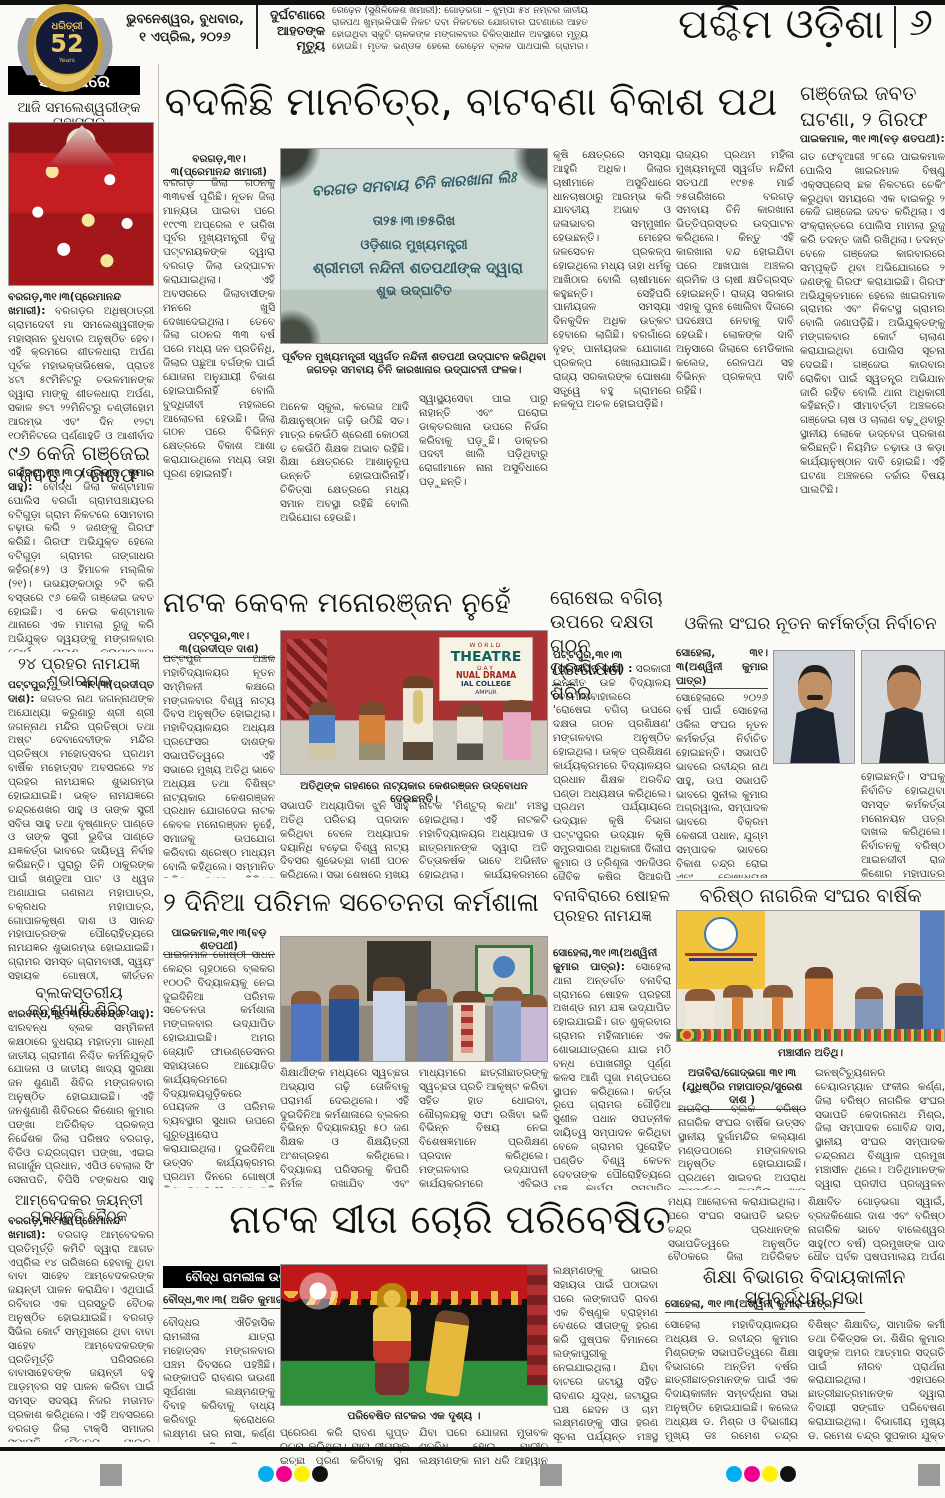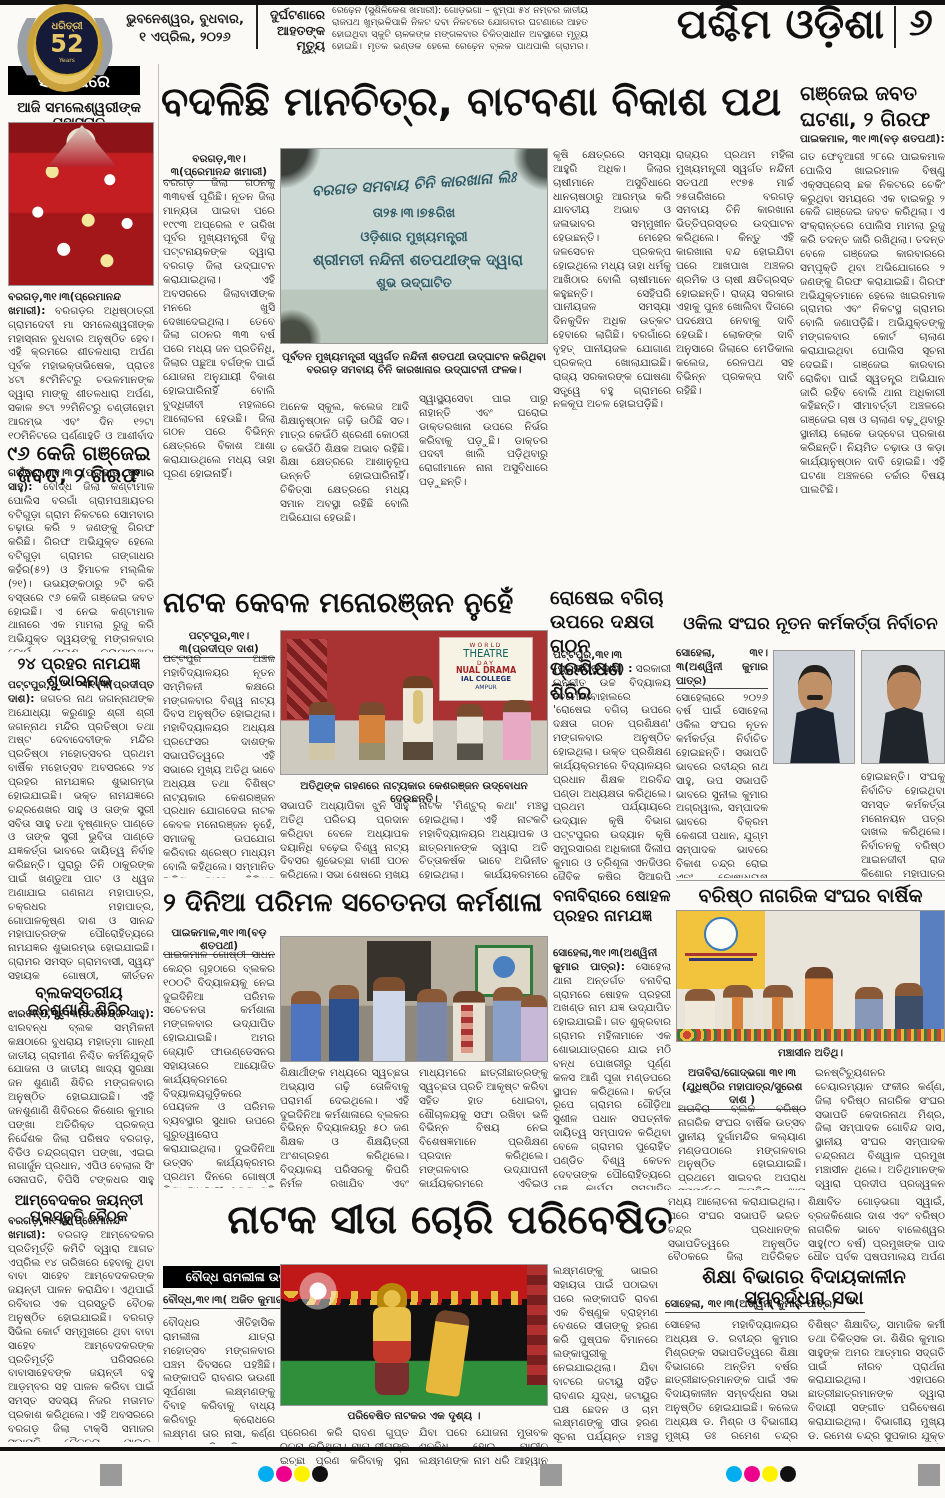--- a/index.html
+++ b/index.html
@@ -1,21 +1,21 @@
 <!DOCTYPE html>
 <html><head>
 <meta charset="utf-8">
 <style>
   html,body{margin:0;padding:0;background:#e9e7e2;}
   .page{position:relative;width:945px;height:1498px;background:#fbfaf6;font-family:"DejaVu Sans",sans-serif;color:#1a1a1a;overflow:hidden;}
   .abs{position:absolute;}
   .c{font-size:10.5px;line-height:1.32;text-align:justify;overflow:hidden;}
   .by{font-weight:bold;font-size:10.5px;}
   .byc{font-weight:bold;font-size:10.5px;text-align:center;border-bottom:1px solid #444;padding-bottom:2px;}
-  .hd{font-weight:bold;color:#111;line-height:1.08;}
+  .hd{font-weight:normal;color:#111;line-height:1.08;}
   .cap{font-weight:bold;font-size:10.5px;text-align:center;line-height:1.25;}
   .vr{width:1.5px;background:#222;}
   .blackbox{background:#000;color:#fff;display:flex;align-items:center;justify-content:center;}
   .photo{overflow:hidden;border:1px solid #999;box-sizing:border-box;}
   .fig{position:absolute;}
   .dots4{display:flex;gap:2px;}
   .dots4 span{width:16px;height:16px;border-radius:50%;display:block;}
   .gsq{width:22px;height:22px;background:#9a9a9a;}
 </style>
 </head>
@@ -105,47 +105,47 @@
 
   <div class="abs byc" style="left:163px;top:152px;width:112px;">ବରଗଡ଼,୩୧।୩(ପ୍ରେମାନନ୍ଦ ଖମାରୀ)</div>
   <div class="abs c" style="left:163px;top:176px;width:112px;height:406px;">ବରଗଡ଼ ଜିଲା ଗଠନକୁ ୩୩ବର୍ଷ ପୂରିଛି। ନୂତନ ଜିଲା ମାନ୍ୟତା ପାଇବା ପରେ ୧୯୯୩ ଅପ୍ରେଲ ୧ ତାରିଖ ପୂର୍ବର ମୁଖ୍ୟମନ୍ତ୍ରୀ ବିଜୁ ପଟ୍ଟନାୟକଙ୍କ ଦ୍ୱାରା ବରଗଡ଼ ଜିଲା ଉଦ୍‌ଘାଟନ କରାଯାଇଥିଲା। ଏହି ଅବସରରେ ଜିଲାବାସୀଙ୍କ ମନରେ ଖୁସି ଦେଖାଦେଇଥିଲା। ତେବେ ଜିଲା ଗଠନର ୩୩ ବର୍ଷ ପରେ ମଧ୍ୟ ଜନ ପ୍ରତିନିଧି, ଜିଲାର ପଛୁଆ ବର୍ଗଙ୍କ ପାଇଁ ଯୋଜନା ଅନୁଯାୟୀ ବିକାଶ ହୋଇପାରିନାହିଁ ବୋଲି ବୁଦ୍ଧିଜୀବୀ ମହଲରେ ଆଲୋଚନା ହେଉଛି। ଜିଲା ଗଠନ ପରେ ବିଭିନ୍ନ କ୍ଷେତ୍ରରେ ବିକାଶ ଆଶା କରାଯାଉଥିଲେ ମଧ୍ୟ ତାହା ପୂରଣ ହୋଇନାହିଁ।</div>
 
   <div class="abs photo" style="left:280px;top:148px;width:268px;height:196px;background:
       radial-gradient(circle at 0% 0%, #3b3f3a 0 26px, transparent 40px),
       radial-gradient(circle at 100% 4%, #47504a 0 20px, transparent 34px),
       radial-gradient(circle at 4% 98%, #4a4f45 0 18px, transparent 30px),
       linear-gradient(180deg,#ccd9d4 0 72%, #b9c7bd 73% 100%);color:#2e5a66;text-align:center;">
     <div style="margin-top:26px;font-size:15px;font-weight:bold;font-style:italic;transform:rotate(-4deg);">ବରଗଡ ସମବାୟ ଚିନି କାରଖାନା ଲିଃ</div>
-    <div style="margin-top:12px;font-size:13px;font-weight:bold;">ତା୨୫।୩।୭୫ରିଖ</div>
+    <div style="margin-top:20px;font-size:13px;font-weight:bold;">ତା୨୫।୩।୭୫ରିଖ</div>
     <div style="margin-top:8px;font-size:13px;font-weight:bold;">ଓଡ଼ିଶାର  ମୁଖ୍ୟମନ୍ତ୍ରୀ</div>
     <div style="margin-top:6px;font-size:15px;font-weight:bold;padding-left:8px;">ଶ୍ରୀମତୀ ନନ୍ଦିନୀ ଶତପଥୀଙ୍କ ଦ୍ୱାରା</div>
     <div style="margin-top:6px;font-size:13px;font-weight:bold;">ଶୁଭ ଉଦ୍‌ଘାଟିତ</div>
   </div>
-  <div class="abs cap" style="left:280px;top:350px;width:268px;">ପୂର୍ବତନ ମୁଖ୍ୟମନ୍ତ୍ରୀ ସ୍ୱର୍ଗତ ନନ୍ଦିନୀ ଶତପଥୀ ଉଦ୍‌ଘାଟନ କରିଥିବା ବରଗଡ଼ ସମବାୟ ଚିନି କାରଖାନାର ଉଦ୍‌ଘାଟନୀ ଫଳକ।</div>
+  <div class="abs cap" style="left:280px;top:350px;width:268px;">ପୂର୍ବତନ ମୁଖ୍ୟମନ୍ତ୍ରୀ ସ୍ୱର୍ଗତ ନନ୍ଦିନୀ ଶତପଥୀ ଉଦ୍‌ଘାଟନ କରିଥିବା ଜଗତର଼ ସମବାୟ ଚିନି କାରଖାନାର ଉଦ୍‌ଘାଟନୀ ଫଳକ।</div>
 
   <div class="abs c" style="left:280px;top:400px;width:129px;height:190px;">ଅନେକ ସ୍କୁଲ, କଲେଜ ଆଦି ଶିକ୍ଷାନୁଷ୍ଠାନ ଗଢ଼ି ଉଠିଛି ସତ। ମାତ୍ର କେଉଁଠି ଶ୍ରେଣୀ କୋଠରୀ ତ କେଉଁଠି ଶିକ୍ଷକ ଅଭାବ ରହିଛି। ଶିକ୍ଷା କ୍ଷେତ୍ରରେ ଆଶାନୁରୂପ ଉନ୍ନତି ହୋଇପାରିନାହିଁ। ଚିକିତ୍ସା କ୍ଷେତ୍ରରେ ମଧ୍ୟ ସମାନ ଅବସ୍ଥା ରହିଛି ବୋଲି ଅଭିଯୋଗ ହେଉଛି।</div>
   <div class="abs c" style="left:419px;top:392px;width:129px;height:190px;">ସ୍ୱାସ୍ଥ୍ୟସେବା ପାଇ ପାରୁ ନାହାନ୍ତି ଏବଂ ଘରୋଇ ଡାକ୍ତରଖାନା ଉପରେ ନିର୍ଭର କରିବାକୁ ପଡ଼ୁଛି। ଡାକ୍ତର ପଦବୀ ଖାଲି ପଡ଼ିଥିବାରୁ ରୋଗୀମାନେ ନାନା ଅସୁବିଧାରେ ପଡ଼ୁଛନ୍ତି।</div>
 
   <div class="abs c" style="left:553px;top:148px;width:118px;height:434px;">କୃଷି କ୍ଷେତ୍ରରେ ସମସ୍ୟା ଆହୁରି ଅଧିକ। ଜିଲାର ଚାଷୀମାନେ ଅସୁବିଧାରେ ଧାନଚାଷଠାରୁ ଆରମ୍ଭ କରି ଯାବତୀୟ ଅଭାବ ଓ ଜଳାଭାବର ସମ୍ମୁଖୀନ ହେଉଛନ୍ତି। ମେହେର ଜଳସେଚନ ପ୍ରକଳ୍ପ ହୋଇଥିଲେ ମଧ୍ୟ ତାହା ଧର୍ମକୁ ଆଖିଠାର ବୋଲି ଚାଷୀମାନେ କହୁଛନ୍ତି। ସେହିପରି ପାନୀୟଜଳ ସମସ୍ୟା ଦିନକୁଦିନ ଅଧିକ ଉତ୍କଟ ହେବାରେ ଲାଗିଛି। ବରଗାଁରେ ବୃହତ୍ ପାନୀୟଜଳ ଯୋଗାଣ ପ୍ରକଳ୍ପ ଖୋଲାଯାଇଛି। ରାଜ୍ୟ ସରକାରଙ୍କ ଘୋଷଣା ସତ୍ତ୍ୱେ ବହୁ ଗ୍ରାମରେ ନଳକୂପ ଅଚଳ ହୋଇପଡ଼ିଛି।</div>
   <div class="abs c" style="left:676px;top:148px;width:118px;height:434px;">ରାଜ୍ୟର ପ୍ରଥମ ମହିଳା ମୁଖ୍ୟମନ୍ତ୍ରୀ ସ୍ୱର୍ଗତ ନନ୍ଦିନୀ ସତପଥୀ ୧୯୭୫ ମାର୍ଚ୍ଚ ୨୫ତାରିଖରେ ବରଗଡ଼ ସମବାୟ ଚିନି କାରଖାନା ଭିତ୍ତିପ୍ରସ୍ତର ଉଦ୍‌ଘାଟନ କରିଥିଲେ। କିନ୍ତୁ ଏହି କାରଖାନା ବନ୍ଦ ହୋଇଯିବା ପରେ ଆଖପାଖ ଅଞ୍ଚଳର ଶ୍ରମିକ ଓ ଚାଷୀ କ୍ଷତିଗ୍ରସ୍ତ ହୋଇଛନ୍ତି। ରାଜ୍ୟ ସରକାର ଏହାକୁ ପୁନଃ ଖୋଲିବା ଦିଗରେ ପଦକ୍ଷେପ ନେବାକୁ ଦାବି ହେଉଛି। ଲୋକଙ୍କ ଦାବି ଅନୁସାରେ ଜିଲାରେ ମେଡିକାଲ କଲେଜ, ରେଳପଥ ସହ ବିଭିନ୍ନ ପ୍ରକଳ୍ପ ଦାବି ରହିଛି।</div>
 
 
   <div class="abs hd" style="left:800px;top:80px;width:145px;font-size:20px;line-height:1.3;">ଗଞ୍ଜେଇ ଜବତ ଘଟଣା, ୨ ଗିରଫ</div>
   <div class="abs byc" style="left:800px;top:132px;width:145px;border-bottom:none;text-align:left;">ପାଇକମାଳ, ୩୧।୩(ବଡ଼ ଶତପଥୀ):</div>
   <div class="abs c" style="left:800px;top:150px;width:145px;height:432px;">ଗତ ଫେବୃଆରୀ ୨୮ରେ ପାଇକମାଳ ପୋଲିସ ଖାଇରମାଳ ବିଷ୍ଣୁ ଏକ୍ସପ୍ରେସ୍ ଛକ ନିକଟରେ ଚେକିଂ କରୁଥିବା ସମୟରେ ଏକ ବାଇକରୁ ୨ କେଜି ଗଞ୍ଜେଇ ଜବତ କରିଥିଲା। ଏ ସଂକ୍ରାନ୍ତରେ ପୋଲିସ ମାମଲା ରୁଜୁ କରି ତଦନ୍ତ ଜାରି ରଖିଥିଲା। ତଦନ୍ତ ବେଳେ ଗଞ୍ଜେଇ କାରବାରରେ ସମ୍ପୃକ୍ତି ଥିବା ଅଭିଯୋଗରେ ୨ ଜଣଙ୍କୁ ଗିରଫ କରାଯାଇଛି। ଗିରଫ ଅଭିଯୁକ୍ତମାନେ ହେଲେ ଖାଇରମାଳ ଗ୍ରାମର ଏବଂ ନିକଟସ୍ଥ ଗ୍ରାମର ବୋଲି ଜଣାପଡ଼ିଛି। ଅଭିଯୁକ୍ତଙ୍କୁ ମଙ୍ଗଳବାର କୋର୍ଟ ଚାଲାଣ କରାଯାଇଥିବା ପୋଲିସ ସୂଚନା ଦେଇଛି। ଗଞ୍ଜେଇ କାରବାର ରୋକିବା ପାଇଁ ସ୍ୱତନ୍ତ୍ର ଅଭିଯାନ ଜାରି ରହିବ ବୋଲି ଥାନା ଅଧିକାରୀ କହିଛନ୍ତି। ସୀମାବର୍ତ୍ତୀ ଅଞ୍ଚଳରେ ଗଞ୍ଜେଇ ଚାଷ ଓ ଚାଲାଣ ବଢ଼ୁଥିବାରୁ ସ୍ଥାନୀୟ ଲୋକେ ଉଦ୍‌ବେଗ ପ୍ରକାଶ କରିଛନ୍ତି। ନିୟମିତ ଚଢ଼ାଉ ଓ କଡ଼ା କାର୍ଯ୍ୟାନୁଷ୍ଠାନ ଦାବି ହୋଇଛି। ଏହି ଘଟଣା ଅଞ୍ଚଳରେ ଚର୍ଚ୍ଚାର ବିଷୟ ପାଲଟିଛି।</div>
 
   <div class="abs hd" style="left:163px;top:588px;width:390px;font-size:28px;">ନାଟକ କେବଳ ମନୋରଞ୍ଜନ ନୁହେଁ</div>
   <div class="abs byc" style="left:163px;top:629px;width:112px;">ପଟ୍ଟପୁର,୩୧।୩(ପ୍ରଦୀପ୍ତ ଦାଶ)</div>
   <div class="abs c" style="left:163px;top:652px;width:112px;height:226px;">ପଟ୍ଟପୁର ଅଞ୍ଚଳ ମହାବିଦ୍ୟାଳୟର ନୂତନ ସମ୍ମିଳନୀ କକ୍ଷରେ ମଙ୍ଗଳବାର ବିଶ୍ୱ ନାଟ୍ୟ ଦିବସ ଅନୁଷ୍ଠିତ ହୋଇଥିଲା। ମହାବିଦ୍ୟାଳୟର ଅଧ୍ୟକ୍ଷ ପ୍ରଫେସର ଦାଶଙ୍କ ସଭାପତିତ୍ୱରେ ଏହି ସଭାରେ ମୁଖ୍ୟ ଅତିଥି ଭାବେ ଅଧ୍ୟକ୍ଷ ତଥା ବିଶିଷ୍ଟ ନାଟ୍ୟକାର କେଶରଞ୍ଜନ ପ୍ରଧାନ ଯୋଗଦେଇ ନାଟକ କେବଳ ମନୋରଞ୍ଜନ ନୁହେଁ, ସମାଜକୁ ଉପଯୋଗ କରିବାର ଶ୍ରେଷ୍ଠ ମାଧ୍ୟମ ବୋଲି କହିଥିଲେ। ସମ୍ମାନିତ ଅତିଥି ଭାବେ ବିଶିଷ୍ଟ ନାଟ୍ୟକାର କୁମାର ବିହାରୀ ଯୋଗଦେଇ ନାଟ୍ୟ ପ୍ରେକ୍ଷାପଟରେ ନାଟକ ଇତିହାସ ଓ ଏହାର ପରମ୍ପରା ଉପରେ ଆଲୋକପାତ କରିଥିଲେ। ନାଟ୍ୟ ସଂସଦର ସହ ଉପ–</div>
 
   <div class="abs photo" style="left:280px;top:630px;width:268px;height:145px;background:linear-gradient(180deg,#a93232 0 62%, #cfcac0 63% 100%);">
     <div style="position:absolute;left:6px;top:8px;width:40px;height:80px;background:repeating-linear-gradient(45deg,#7e1f1f 0 6px,#b84848 6px 12px);"></div>
     <div style="position:absolute;right:14px;top:6px;width:92px;height:62px;background:#f6f2e4;border:1px solid #caa;text-align:center;color:#8a1616;">
       <div style="font-size:6px;letter-spacing:2px;margin-top:3px;">WORLD</div>
-      <div style="font-size:10px;font-weight:normal;color:#13635f;">THEATRE</div>
+      <div style="font-size:14px;font-weight:bold;color:#13635f;">THEATRE</div>
       <div style="font-size:6px;letter-spacing:2px;">DAY</div>
       <div style="font-size:8px;font-weight:bold;color:#a32424;">NUAL DRAMA</div>
       <div style="font-size:7px;font-weight:bold;color:#20336b;">IAL COLLEGE</div>
       <div style="font-size:6px;color:#20336b;">AMPUR</div>
     </div>
 
     <div class="fig" style="left:28px;bottom:14px;width:26px;height:58px;background:linear-gradient(180deg,#7a4a2e 0 22%, #4f7fc2 23% 70%, #cfc7a8 71% 100%);border-radius:8px 8px 0 0;"></div>
     <div class="fig" style="left:78px;bottom:14px;width:26px;height:58px;background:linear-gradient(180deg,#7a4a2e 0 22%, #d4823c 23% 70%, #9a8f6c 71% 100%);border-radius:8px 8px 0 0;"></div>
     <div class="fig" style="left:122px;bottom:14px;width:30px;height:84px;background:linear-gradient(180deg,#6e4124 0 14%, #efe9dc 15% 78%, #5a4a3a 79% 100%);border-radius:9px 9px 0 0;">
       <div style="position:absolute;left:10px;top:14px;width:10px;height:34px;background:#d9c27a;border-radius:5px;"></div>

